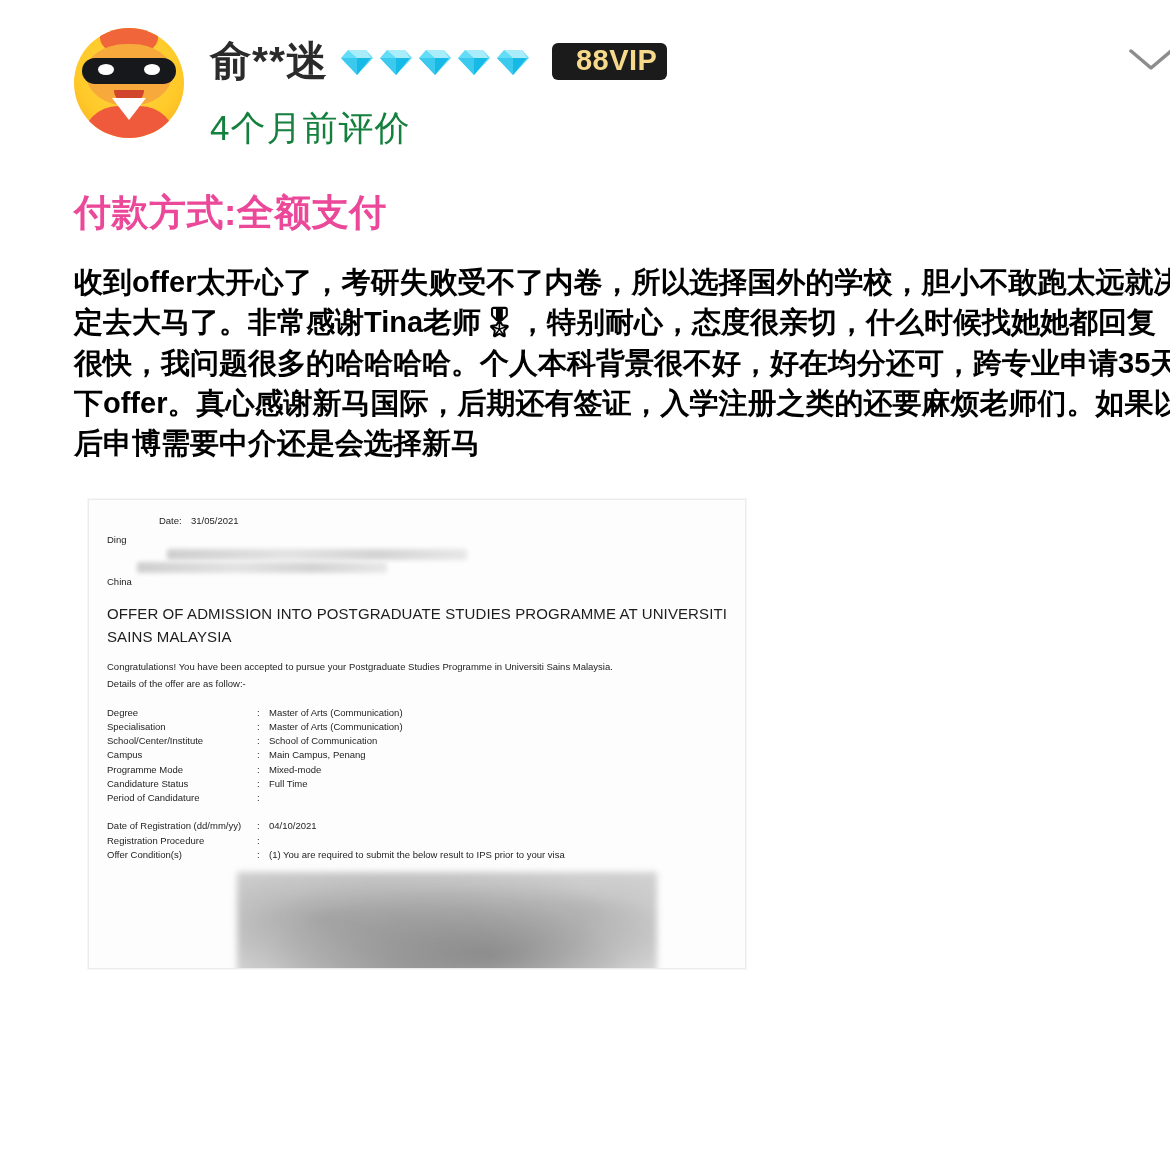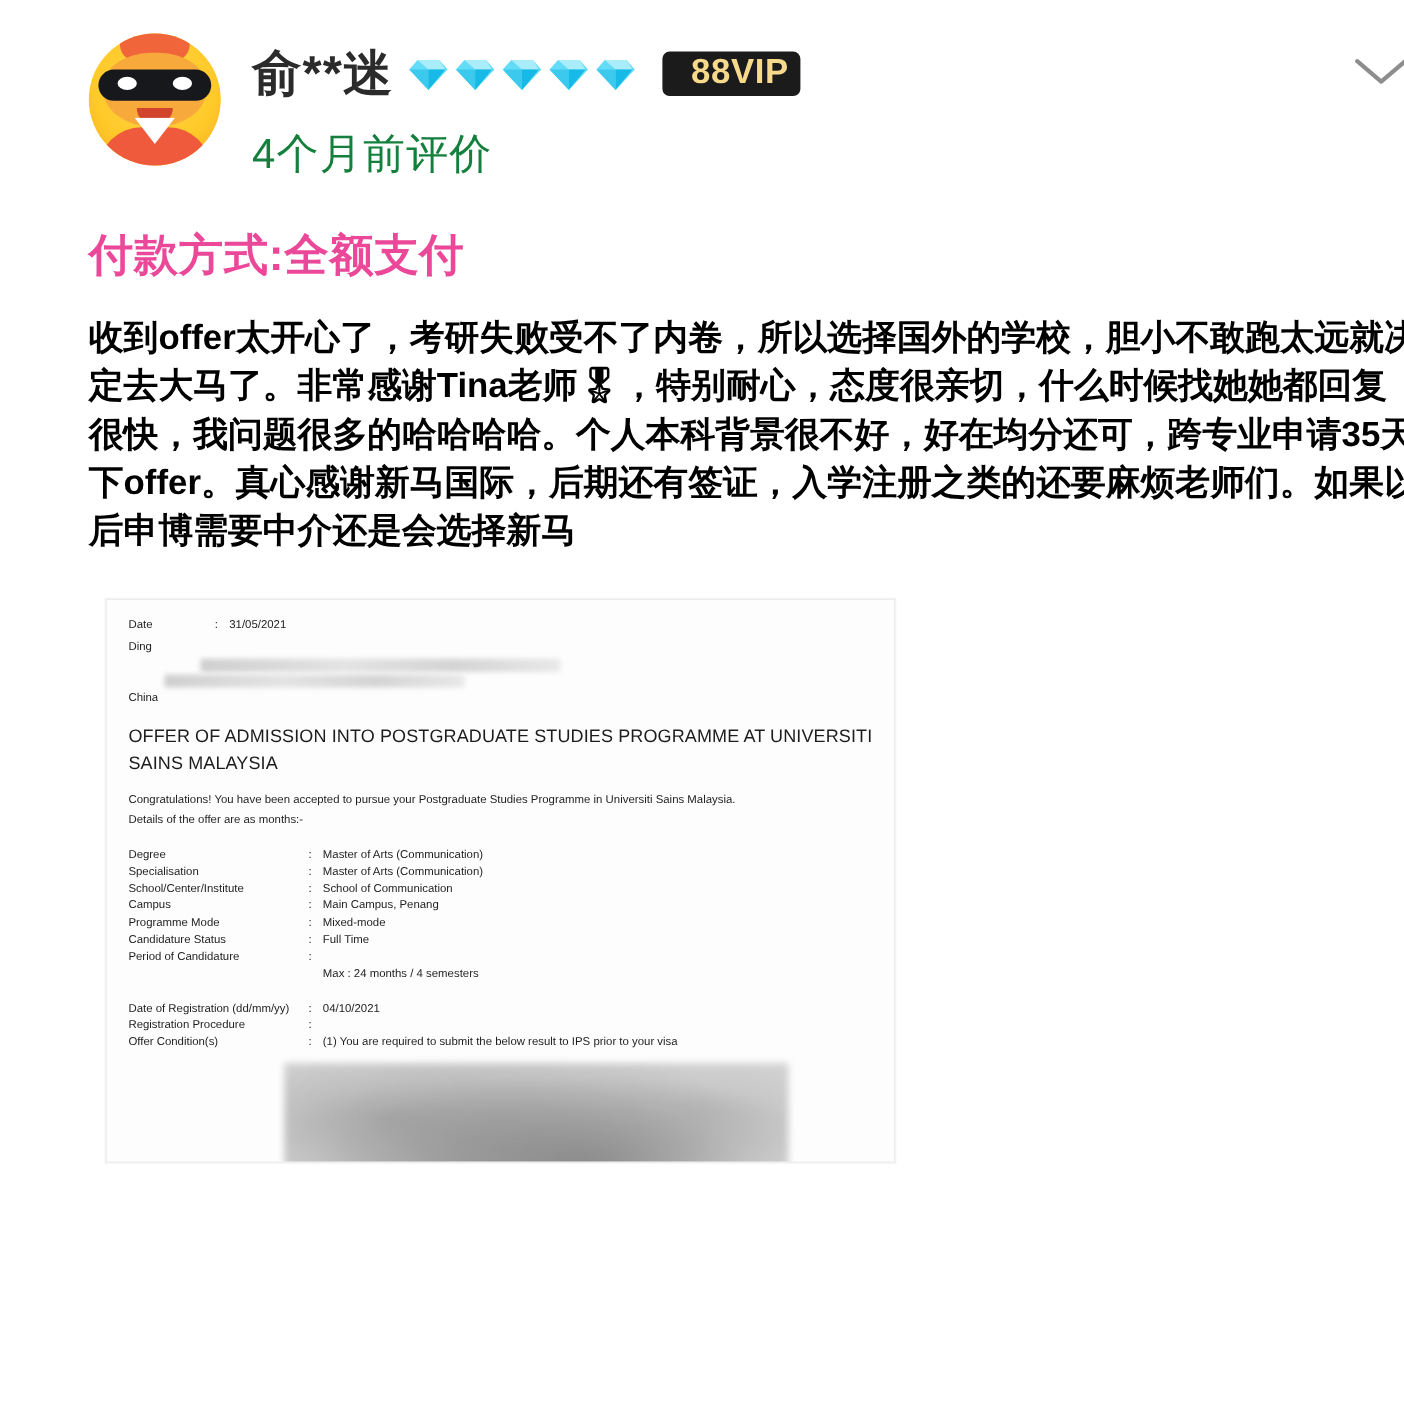--- a/index.html
+++ b/index.html
@@ -186,21 +186,21 @@
     font-family: "Liberation Sans", sans-serif;
     color: #1d1d1d;
     font-size: 9.5px;
     line-height: 1.5;
   }
   .doc .row { display: flex; }
   .doc .lbl { width: 150px; flex: 0 0 150px; }
   .doc .col { width: 12px; flex: 0 0 12px; }
   .doc .val { flex: 1 1 auto; }
   .doc .date-row { display: flex; margin-bottom: 4px; }
-  .doc .date-row .lbl { width: 72px; flex: 0 0 72px; }
+  .doc .date-row .lbl { width: 72px; flex: 0 0 72px; text-align: right; }
   .doc .title {
     font-weight: 400;
     font-size: 15px;
     margin: 14px 0 12px 0;
     letter-spacing: 0.1px;
   }
   .doc .para { margin-bottom: 3px; }
   .doc .block { margin-top: 14px; }
   .doc .redact {
     background: linear-gradient(90deg,#cfcfcf,#e3e3e3 40%,#d4d4d4 70%,#e8e8e8);
@@ -302,21 +302,21 @@
       </div>
 
       <div>Ding</div>
       <div class="redact w1"></div>
       <div class="redact w2"></div>
       <div>China</div>
 
       <div class="title">OFFER OF ADMISSION INTO POSTGRADUATE STUDIES PROGRAMME AT UNIVERSITI SAINS MALAYSIA</div>
 
       <div class="para">Congratulations! You have been accepted to pursue your Postgraduate Studies Programme in Universiti Sains Malaysia.</div>
-      <div class="para">Details of the offer are as months:-</div>
+      <div class="para">Details of the offer are as follow:-</div>
 
       <div class="block">
         <div class="row">
           <span class="lbl">Degree</span>
           <span class="col">:</span>
           <span class="val">Master of Arts (Communication)</span>
         </div>
         <div class="row">
           <span class="lbl">Specialisation</span>
           <span class="col">:</span>
@@ -338,46 +338,41 @@
           <span class="val">Mixed-mode</span>
         </div>
         <div class="row">
           <span class="lbl">Candidature Status</span>
           <span class="col">:</span>
           <span class="val">Full Time</span>
         </div>
         <div class="row">
           <span class="lbl">Period of Candidature</span>
           <span class="col">:</span>
+        </div>
+      </div>
+
+      <div class="block">
+        <div class="row">
+          <span class="lbl">Date of Registration (dd/mm/yy)</span>
+          <span class="col">:</span>
+          <span class="val">04/10/2021</span>
+        </div>
+        <div class="row">
+          <span class="lbl">Registration Procedure</span>
+          <span class="col">:</span>
+        </div>
+        <div class="row">
+          <span class="lbl">Offer Condition(s)</span>
+          <span class="col">:</span>
+          <span class="val">(1) You are required to submit the below result to IPS prior to your visa</span>
         </div>
         <div class="row">
           <span class="lbl"></span>
           <span class="col"></span>
-          <span class="val">Max : 24 months / 4 semesters</span>
-        </div>
-      </div>
-
-      <div class="block">
-        <div class="row">
-          <span class="lbl">Date of Registration (dd/mm/yy)</span>
-          <span class="col">:</span>
-          <span class="val">04/10/2021</span>
-        </div>
-        <div class="row">
-          <span class="lbl">Registration Procedure</span>
-          <span class="col">:</span>
-        </div>
-        <div class="row">
-          <span class="lbl">Offer Condition(s)</span>
-          <span class="col">:</span>
-          <span class="val">(1) You are required to submit the below result to IPS prior to your visa</span>
-        </div>
-        <div class="row">
-          <span class="lbl"></span>
-          <span class="col"></span>
         </div>
       </div>
 
       <div class="smudge"></div>
 
     </div>
   </div>
 
 </div>
 

